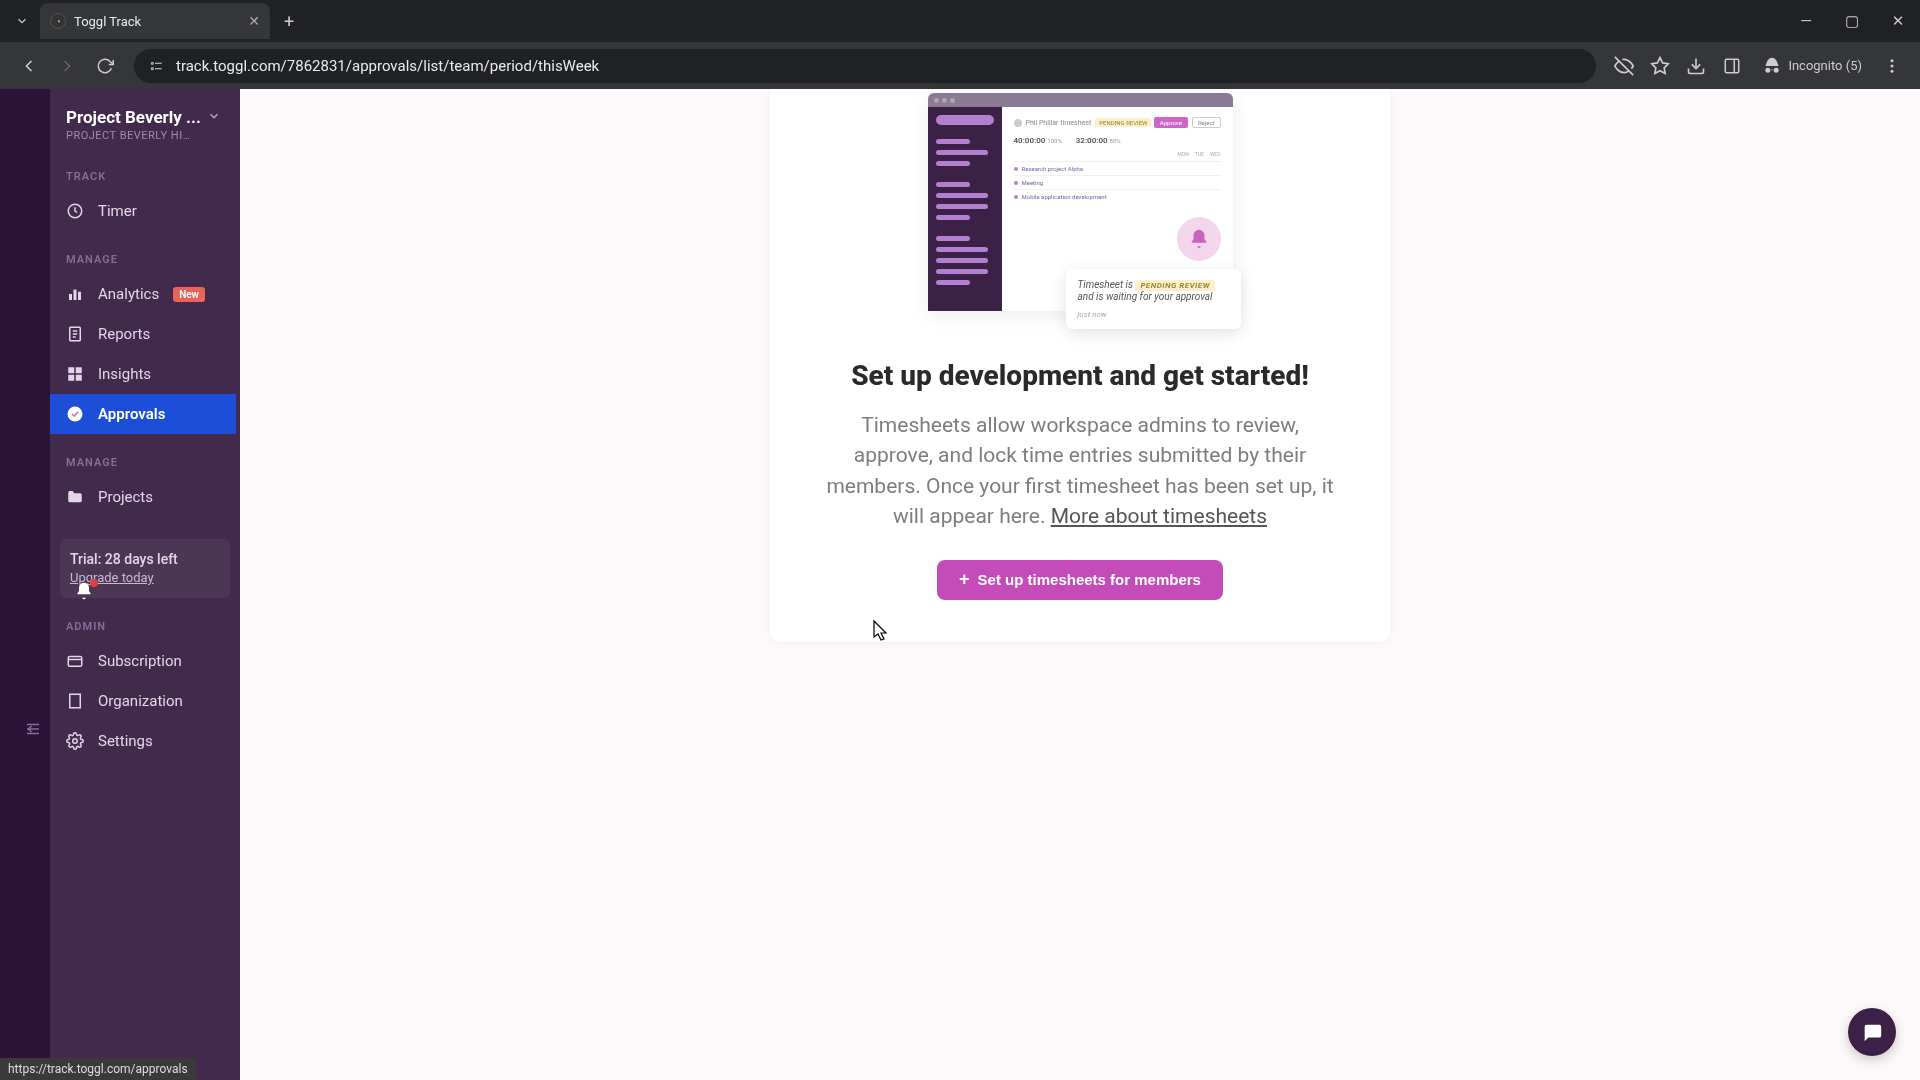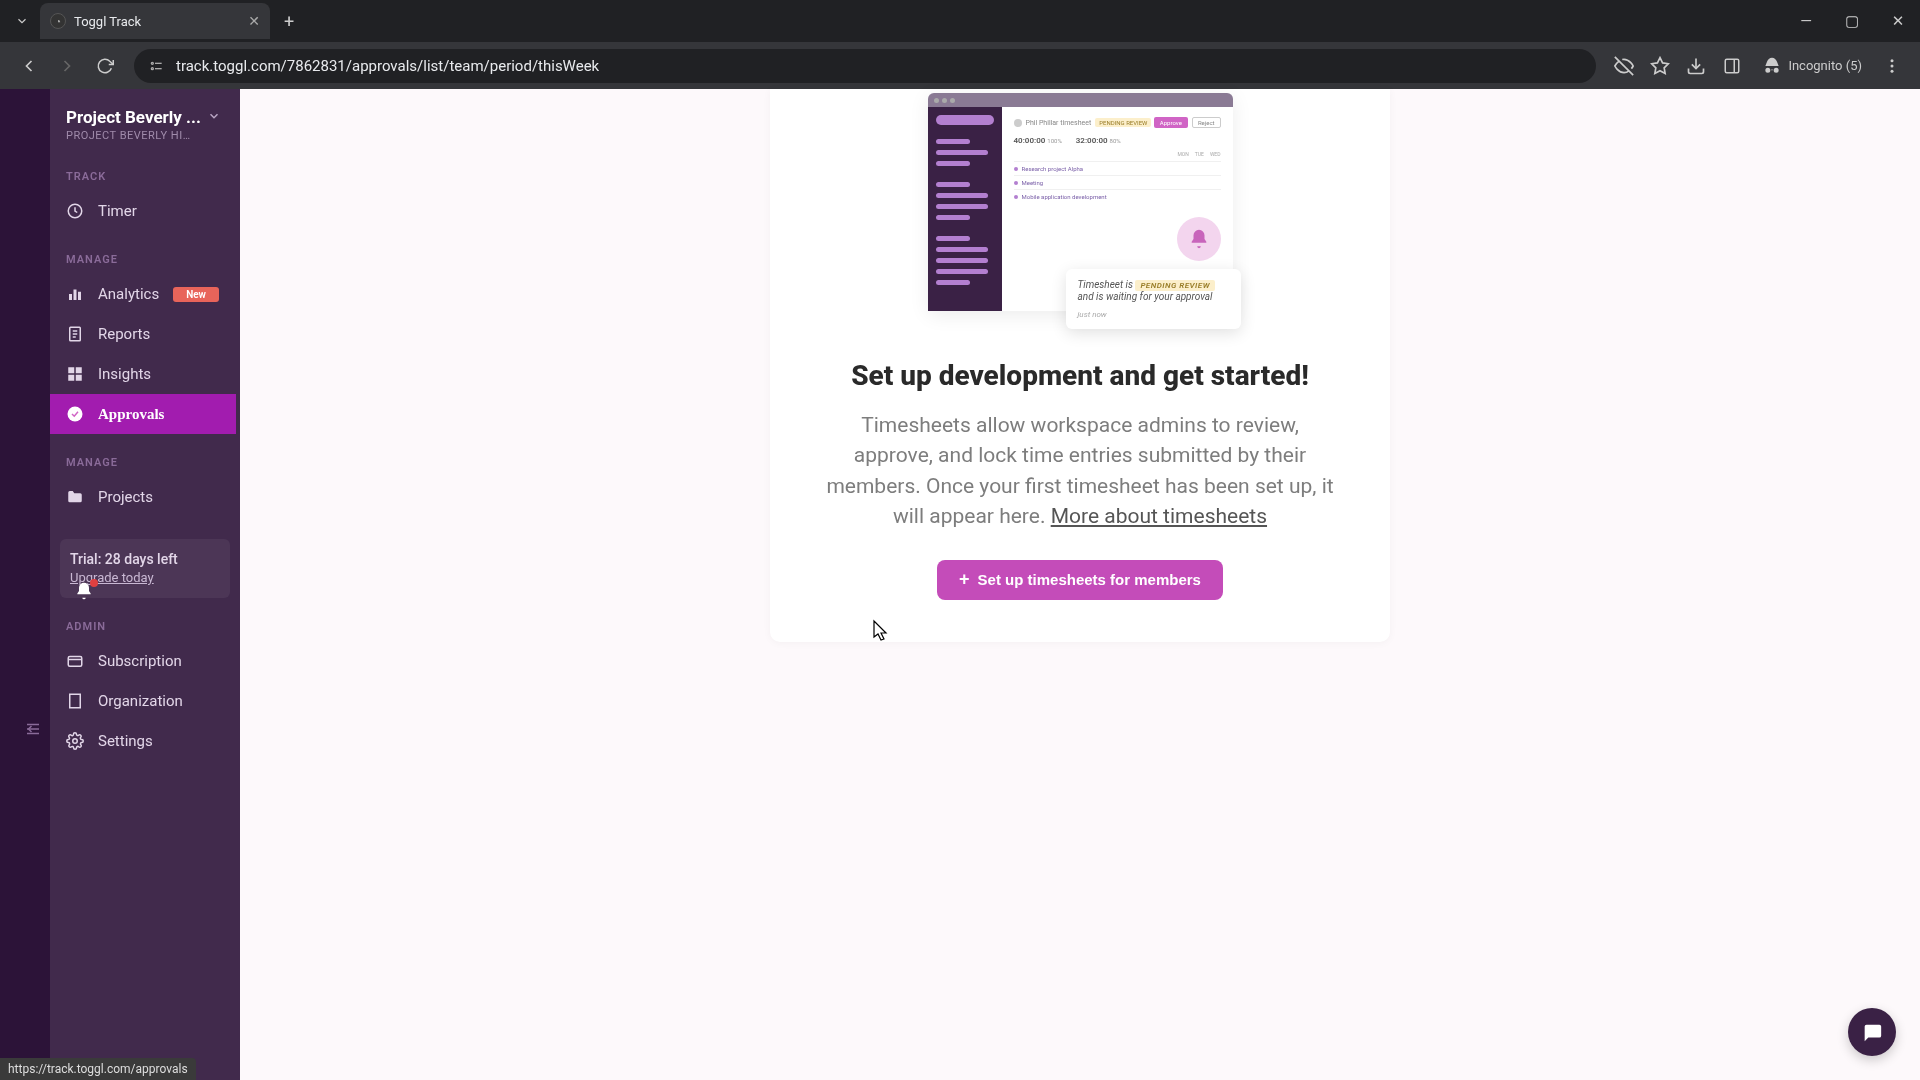--- a/index.html
+++ b/index.html
@@ -42,23 +42,23 @@
 .rail-help { width: 24px; height: 24px; border-radius: 50%; background: #5a4566; color: #c9b8d3; display: flex; align-items: center; justify-content: center; font-size: 13px; font-weight: 600; cursor: pointer; }
 
 .sidebar { width: 190px; background: #412a4c; color: #e2d6e8; display: flex; flex-direction: column; padding-top: 14px; }
 .ws-header { padding: 4px 16px 6px; cursor: pointer; }
 .ws-title-row { display: flex; align-items: center; gap: 6px; }
 .ws-title { font-size: 17px; font-weight: 700; color: #fff; }
 .ws-chevron { color: #b9a6c4; }
 .ws-subtitle { font-size: 11px; color: #a08bab; letter-spacing: 0.5px; margin-top: 2px; }
 .nav-section-label { font-size: 11px; color: #8a6b99; letter-spacing: 1px; padding: 22px 16px 8px; font-weight: 600; }
 .nav-item { display: flex; align-items: center; height: 40px; padding: 0 16px; gap: 14px; cursor: pointer; font-size: 15px; color: #e2d6e8; }
-.nav-item.active { background: #a21caf; color: #fff; font-weight: 600; border-radius: 0; margin-right: 4px; font-family: Liberation Serif, serif;}
+.nav-item.active { background: #1d4ed8; color: #fff; font-weight: 600; border-radius: 0; margin-right: 4px;}
 .nav-icon { width: 18px; height: 18px; display: flex; align-items: center; justify-content: center; flex-shrink: 0; }
-.nav-badge { background: #e8645a; color: #fff; font-size: 10px; padding: 2px 13px; border-radius: 3px; font-weight: 600; }
+.nav-badge { background: #e8645a; color: #fff; font-size: 10px; padding: 2px 6px; border-radius: 3px; font-weight: 600; }
 .trial-box { margin: 22px 10px 0; padding: 12px 10px; background: rgba(255,255,255,0.06); border-radius: 6px; }
 .trial-title { font-size: 14px; color: #e2d6e8; font-weight: 500; }
 .trial-link { font-size: 13px; color: #c9b8d3; text-decoration: underline; cursor: pointer; margin-top: 2px; display: inline-block; }
 
 
 .main { flex: 1; position: relative; background: #fdf9fb; }
 .empty-card { width: 620px; margin: 0 auto; margin-top: 0; background: #fff; border-radius: 0 0 10px 10px; padding: 0 40px 42px; box-shadow: 0 1px 8px rgba(0,0,0,0.04); text-align: center; }
 .illus-wrap { display: flex; justify-content: center; padding-top: 4px; }
 .illus-mock { width: 305px; height: 218px; background: #f5f0f7; border-radius: 6px; position: relative; overflow: visible; box-shadow: 0 4px 20px rgba(0,0,0,0.08); }
 .mock-titlebar { height: 14px; background: #8a7a94; border-radius: 6px 6px 0 0; display: flex; align-items: center; padding-left: 6px; gap: 3px; }

